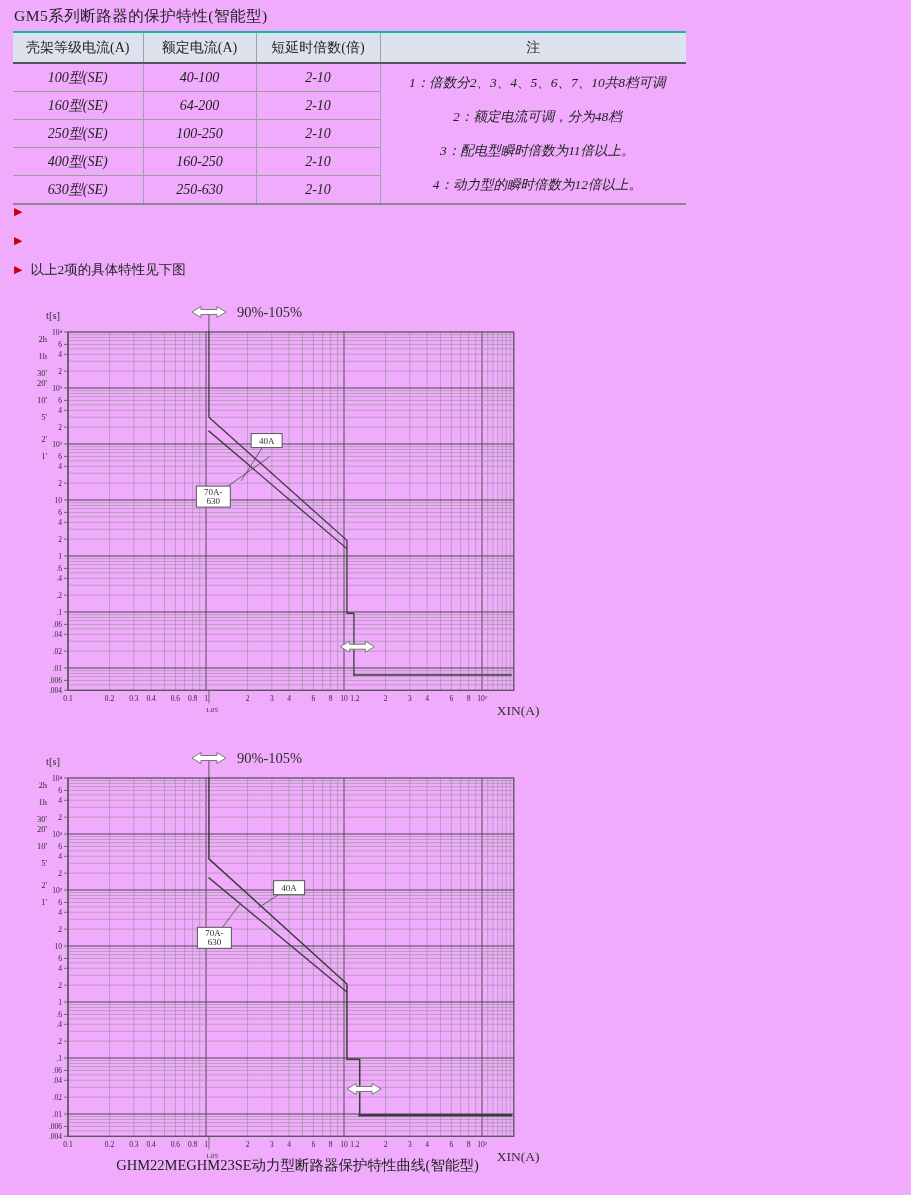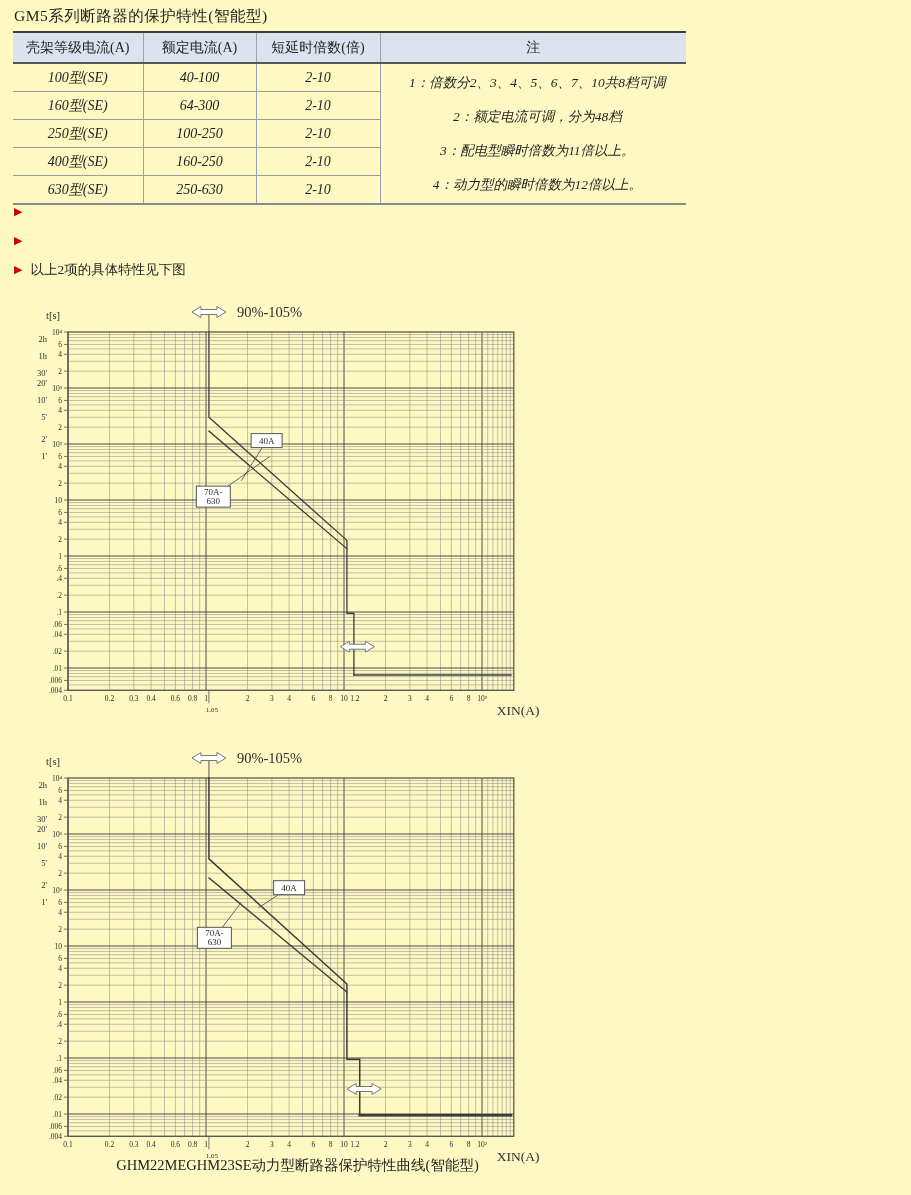--- a/index.html
+++ b/index.html
@@ -1,23 +1,23 @@
 <!DOCTYPE html>
 <html><head>
 <meta charset="utf-8">
 <style>
   html,body{margin:0;padding:0;background:#fff;}
-  #page{position:relative;width:911px;height:1195px;background:#fef9c3;overflow:hidden;
+  #page{position:relative;width:911px;height:1195px;background:#f0abfc;overflow:hidden;
         font-family:"Liberation Serif","DejaVu Serif",serif;color:#1f1f1f;}
   .abs{position:absolute;}
   #doc-title{top:6px;left:14px;font-size:15.5px;letter-spacing:.5px;}
   
   #spec-table-wrap{top:31px;left:13px;}
   table.spec{border-collapse:collapse;table-layout:fixed;width:673px;
-             border-top:2px solid #404040;border-bottom:2px solid #8a8a8a;}
+             border-top:2px solid #14b8a6;border-bottom:2px solid #8a8a8a;}
   table.spec th{background:#dce3ef;border-bottom:2px solid #555;font-weight:normal;
                 font-size:14px;height:29px;padding:0;}
   table.spec td{border-top:1px solid #9c9c9c;text-align:center;height:27px;
                 font-size:14px;padding:0;font-style:italic;}
   table.spec th+th, table.spec td.vline{border-left:1px solid #9aa3b3;}
   td.notes-cell{border-left:1px solid #9aa3b3;text-align:left;vertical-align:middle;}
   .notes-inner{display:flex;flex-direction:column;justify-content:center;gap:16px;
                padding:6px 4px 6px 12px;font-size:13.5px;}
   
   #bullet-list{top:197px;left:14px;display:flex;flex-direction:column;}
@@ -64,21 +64,21 @@
             <div class="notes-inner">
               <div>1：倍数分2、3、4、5、6、7、10共8档可调</div>
               <div>2：额定电流可调，分为48档</div>
               <div>3：配电型瞬时倍数为11倍以上。</div>
               <div>4：动力型的瞬时倍数为12倍以上。</div>
             </div>
           </td>
         </tr>
         <tr>
           <td>160型(SE)</td>
-          <td class="vline">64-300</td>
+          <td class="vline">64-200</td>
           <td class="vline">2-10</td>
         </tr>
         <tr>
           <td>250型(SE)</td>
           <td class="vline">100-250</td>
           <td class="vline">2-10</td>
         </tr>
         <tr>
           <td>400型(SE)</td>
           <td class="vline">160-250</td>

